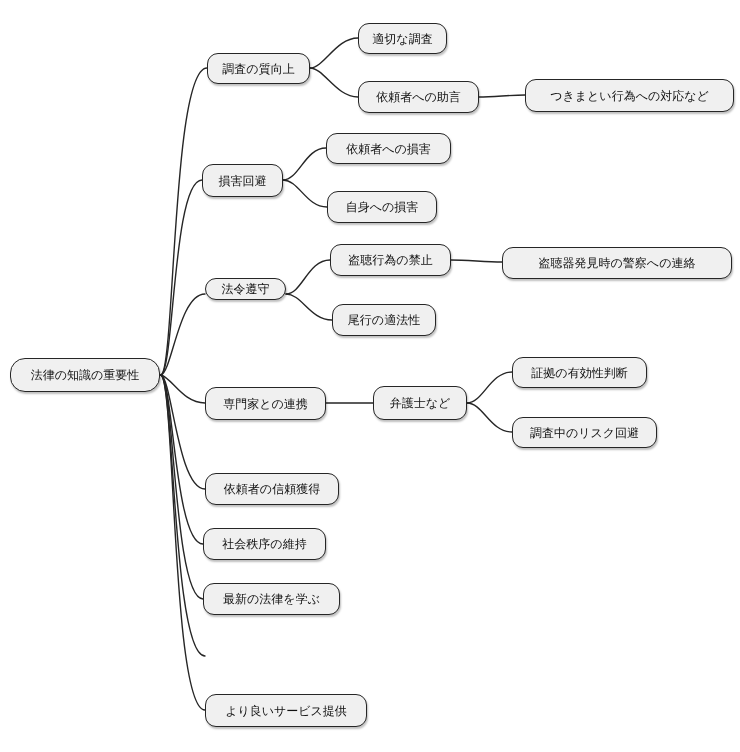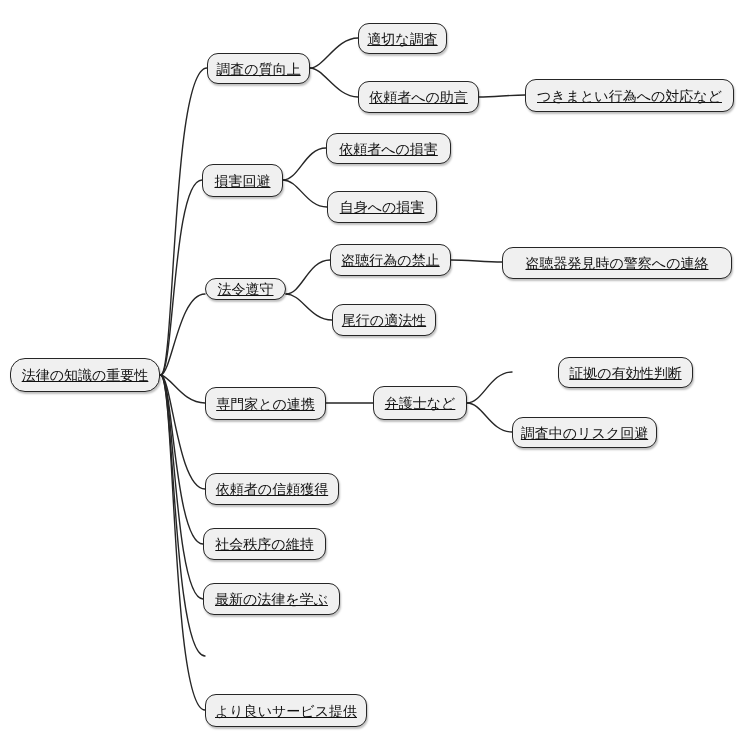--- a/index.html
+++ b/index.html
@@ -21,24 +21,23 @@
   .edges path{fill:none;stroke:var(--edge);stroke-width:1.4;stroke-linecap:round;}
   .node{
     position:absolute;
     box-sizing:border-box;
     display:flex;align-items:center;justify-content:center;
     background:var(--node-fill);
     border:1.6px solid var(--node-border);
     border-radius:11px;
     box-shadow:1px 2px 2px rgba(0,0,0,0.25);
     color:var(--text);
-    font-size:14px;line-height:1;
+    font-size:12px;line-height:1;
     white-space:nowrap;
     padding:8px 4px;
-    text-decoration:underline;
   }
   .node.root{border-radius:15px;}
 </style>
 </head>
 <body>
 
 <div class="canvas">
 
   <svg class="edges" viewBox="0 0 740 752" xmlns="http://www.w3.org/2000/svg">
 
@@ -76,21 +75,21 @@
   <div class="node" style="left:326px;top:133px;width:125px;height:31px;">依頼者への損害</div>
   <div class="node" style="left:327px;top:191px;width:110px;height:32px;">自身への損害</div>
 
   <div class="node" style="left:205px;top:278px;width:81px;height:22px;">法令遵守</div>
   <div class="node" style="left:330px;top:244px;width:121px;height:32px;">盗聴行為の禁止</div>
   <div class="node" style="left:502px;top:247px;width:230px;height:32px;">盗聴器発見時の警察への連絡</div>
   <div class="node" style="left:332px;top:304px;width:104px;height:32px;">尾行の適法性</div>
 
   <div class="node" style="left:205px;top:387px;width:121px;height:33px;">専門家との連携</div>
   <div class="node" style="left:373px;top:386px;width:94px;height:34px;">弁護士など</div>
-  <div class="node" style="left:512px;top:357px;width:135px;height:31px;margin-left:46px;">証拠の有効性判断</div>
+  <div class="node" style="left:512px;top:357px;width:135px;height:31px;">証拠の有効性判断</div>
   <div class="node" style="left:512px;top:417px;width:145px;height:31px;">調査中のリスク回避</div>
 
   <div class="node" style="left:205px;top:473px;width:134px;height:32px;">依頼者の信頼獲得</div>
   <div class="node" style="left:203px;top:528px;width:123px;height:32px;">社会秩序の維持</div>
   <div class="node" style="left:203px;top:583px;width:137px;height:32px;">最新の法律を学ぶ</div>
   <div class="node" style="left:205px;top:694px;width:162px;height:33px;">より良いサービス提供</div>
 
 </div>
 
 </body></html>

